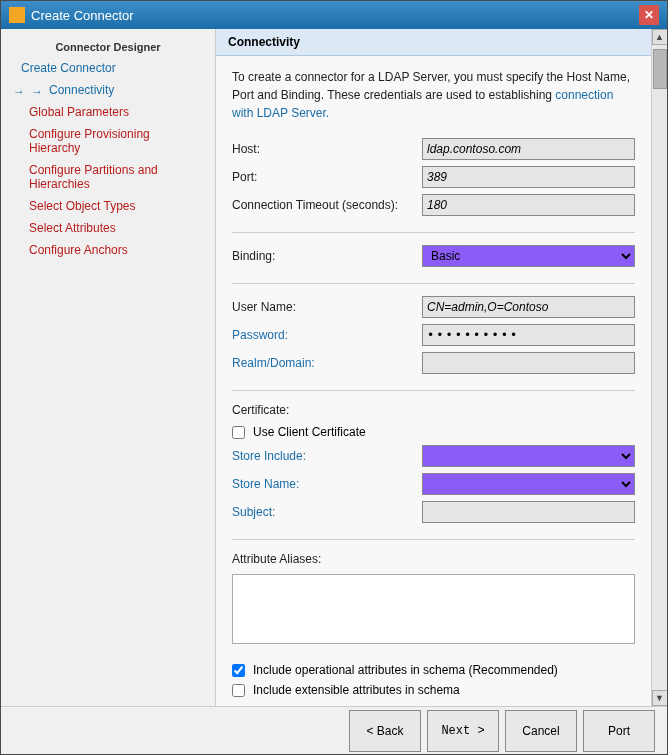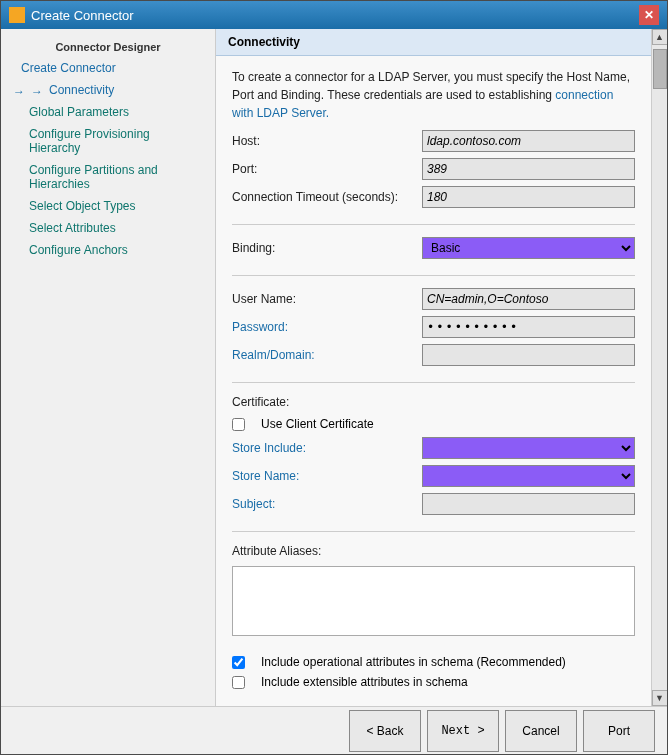--- a/index.html
+++ b/index.html
@@ -81,21 +81,21 @@
       color: #333;
       padding: 4px 12px;
       font-weight: bold;
       text-align: center;
     }
 
     .sidebar-item {
       padding: 4px 12px 4px 20px;
       cursor: pointer;
       font-size: 12px;
-      color: #0f766e;
+      color: #b91c1c;
       display: flex;
       align-items: center;
       gap: 4px;
     }
 
     .sidebar-item.active-arrow::before {
       content: '→';
       color: #1a6da8;
       font-size: 12px;
       margin-right: 2px;
@@ -124,21 +124,21 @@
     .panel-body {
       flex: 1;
       overflow-y: auto;
       padding: 12px 16px;
       background: #f8f8f8;
     }
 
     .description-text {
       font-size: 12px;
       color: #222;
-      margin-bottom: 8px;
+      margin-bottom: 16px;
       line-height: 1.5;
     }
 
     .form-section {
       margin-bottom: 16px;
     }
 
     .form-row {
       display: flex;
       align-items: center;
@@ -185,21 +185,21 @@
 
     .section-label {
       font-size: 12px;
       color: #222;
       margin-bottom: 8px;
     }
 
     .checkbox-row {
       display: flex;
       align-items: center;
-      gap: 16px;
+      gap: 8px;
       margin-bottom: 6px;
       font-size: 12px;
     }
 
     .checkbox-row input[type="checkbox"] {
       margin: 0;
     }
 
     .textarea-field {
       width: 100%;

